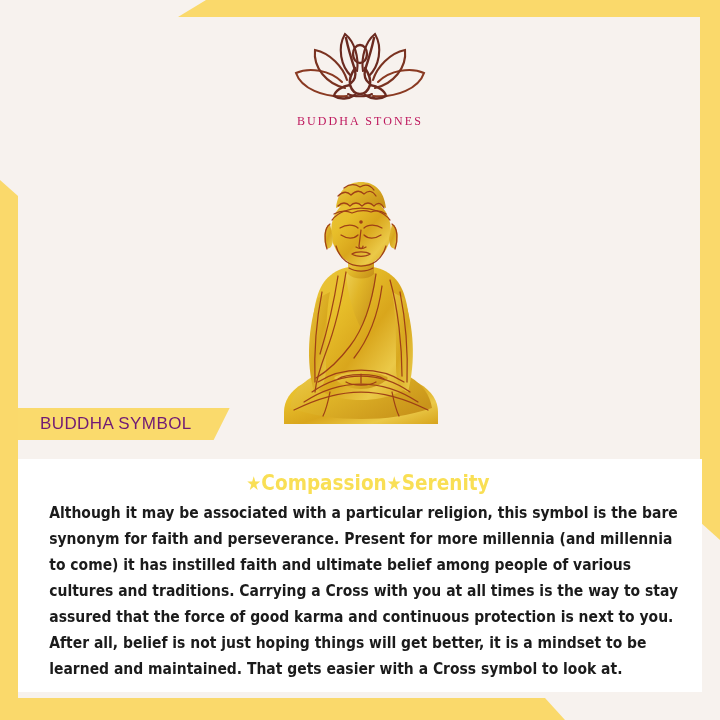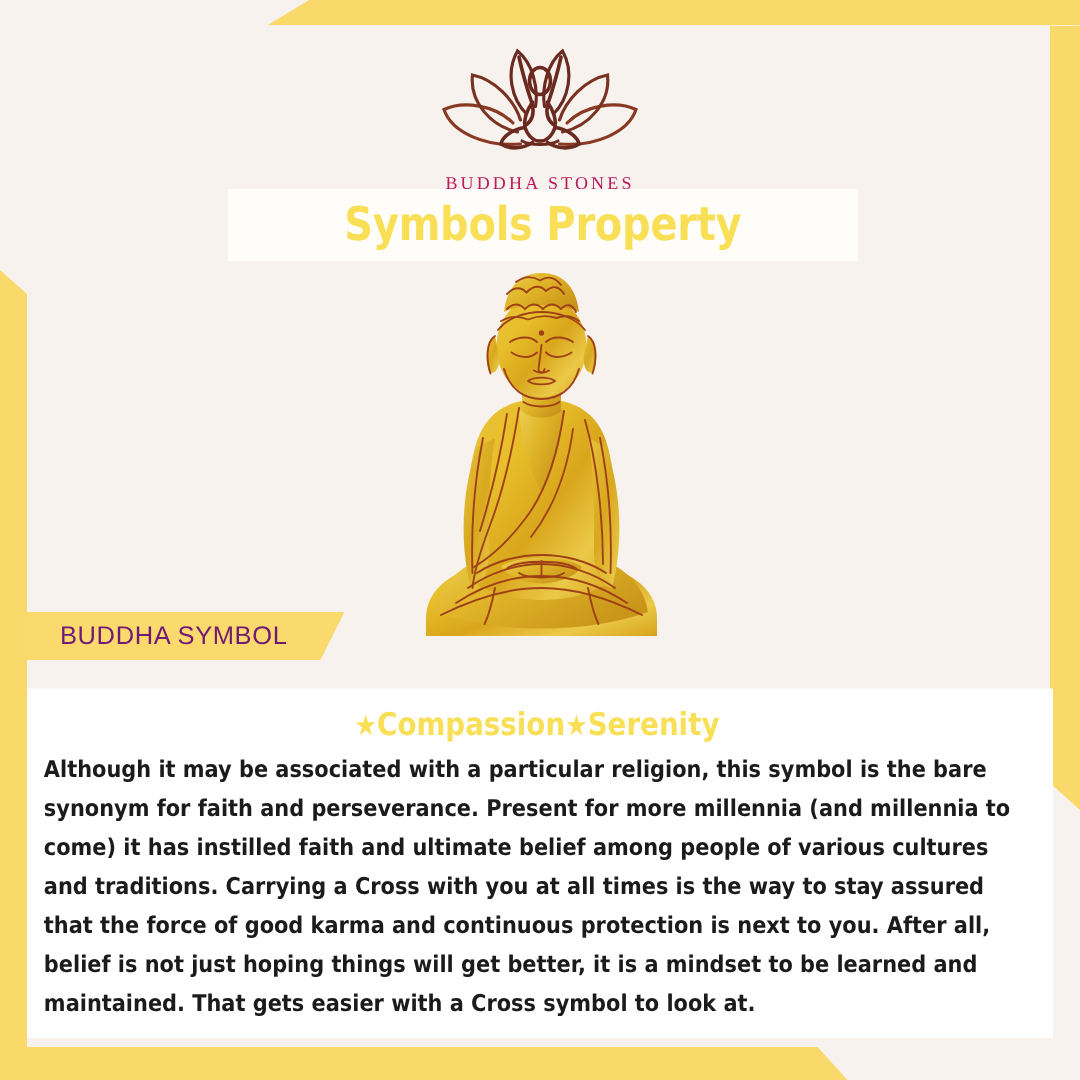--- a/index.html
+++ b/index.html
@@ -109,21 +109,21 @@
     letter-spacing: 0.4px;
     white-space: nowrap;
   }
 
   
   #content-card {
     position: absolute;
     left: 18px; top: 459px;
     width: 684px; height: 233px;
     background: #ffffff;
-    padding: 12px 8px 0 4px;
+    padding: 12px 8px 0 24px;
   }
 
   #headline {
     text-align: center;
     font-family: "DejaVu Sans", sans-serif;
     font-weight: bold;
     font-size: 21px;
     color: #f9df55;
     white-space: nowrap;
     transform: scaleX(0.88);
@@ -180,23 +180,20 @@
 
           <path d="M65 59 C57 60 50 65 49 70 C55 74 64 73 70 69" stroke="#6B2A20" stroke-width="2.4"></path>
           <path d="M85 59 C93 60 100 65 101 70 C95 74 86 73 80 69" stroke="#6B2A20" stroke-width="2.4"></path>
           <path d="M63 68 C68 71 82 71 87 68" stroke="#6B2A20" stroke-width="2.1"></path>
         </g>
       </svg>
     </span>
     <div id="logo-wordmark">BUDDHA STONES</div>
   </div>
 
-  <div id="title-banner">
-    <div id="title-text">Symbols Property</div>
-  </div>
 
   <div id="buddha-figure">
     <svg viewBox="0 0 186 252" xmlns="http://www.w3.org/2000/svg">
       <defs>
         <linearGradient id="goldA" x1="0" y1="0" x2="1" y2="1">
           <stop offset="0%" stop-color="#E9C43A"></stop>
           <stop offset="30%" stop-color="#E7BE2A"></stop>
           <stop offset="55%" stop-color="#D9A61C"></stop>
           <stop offset="78%" stop-color="#EBC948"></stop>
           <stop offset="100%" stop-color="#D7A41C"></stop>

